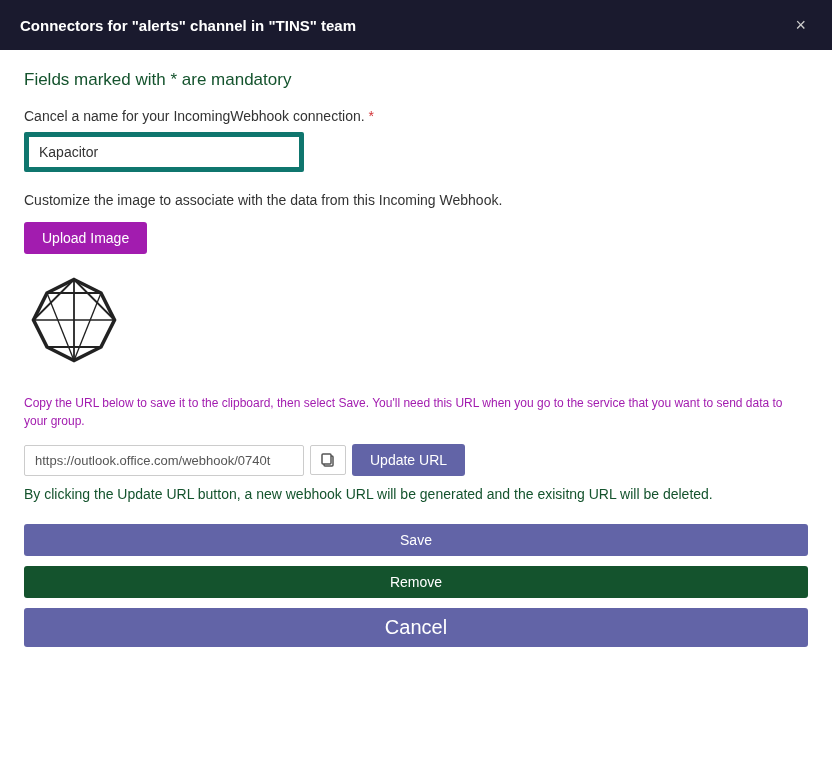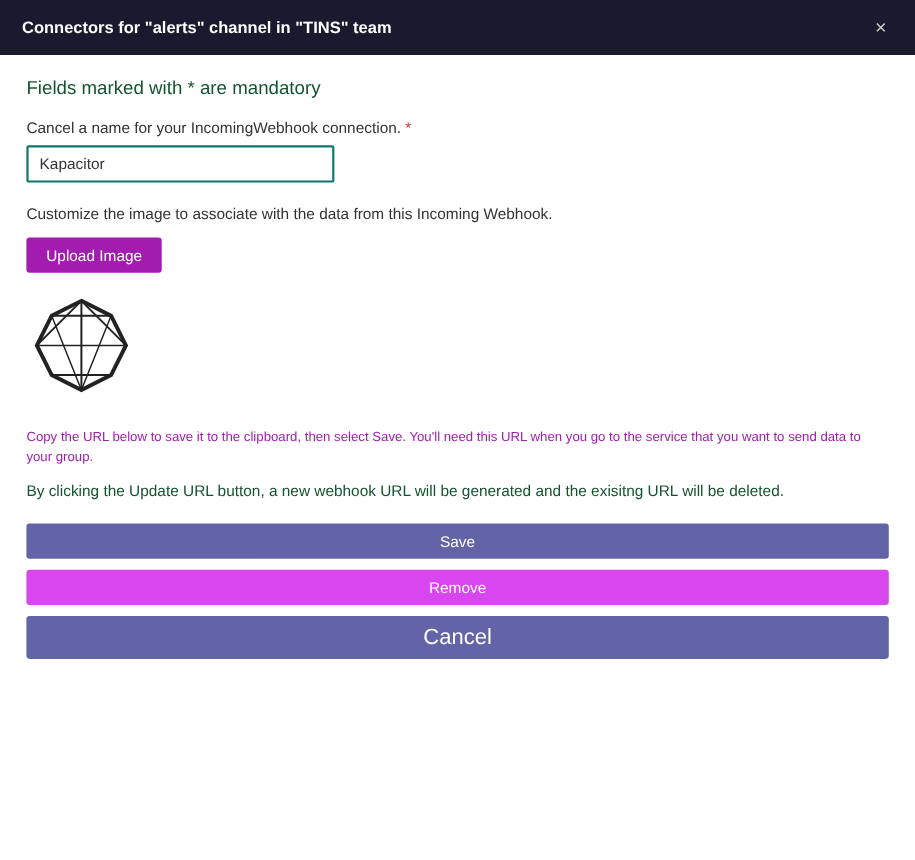--- a/index.html
+++ b/index.html
@@ -68,21 +68,21 @@
       margin-bottom: 8px;
     }
 
     .field-label .required {
       color: #d13438;
     }
 
     .text-input {
       width: 280px;
       padding: 7px 10px;
-      border: 2px solid #0f766e;
+      border: 5px solid #0f766e;
       font-size: 14px;
       color: #333;
       outline: none;
       border-radius: 2px;
       margin-bottom: 20px;
     }
 
     .customize-text {
       font-size: 14px;
       color: #333;
@@ -176,21 +176,21 @@
       background: #6264a7;
       color: #fff;
       border: none;
       padding: 8px 24px;
       font-size: 14px;
       cursor: pointer;
       border-radius: 3px;
     }
 
     .btn-remove {
-      background: #d946ef;
+      background: #14532d;
       color: #fff;
       border: none;
       padding: 8px 18px;
       font-size: 14px;
       cursor: pointer;
       border-radius: 3px;
     }
 
     .btn-cancel {
       background: #6264a7;
@@ -259,20 +259,30 @@
         <line x1="20" y1="80" x2="80" y2="80" stroke="#222" stroke-width="2"></line>
         <line x1="20" y1="20" x2="50" y2="95" stroke="#222" stroke-width="1.5"></line>
         <line x1="80" y1="20" x2="50" y2="95" stroke="#222" stroke-width="1.5"></line>
       </svg>
     </div>
 
     
     <p class="copy-instructions">Copy the URL below to save it to the clipboard, then select Save. You'll need this URL when you go to the service that you want to send data to your group.</p>
 
     
+    <div class="url-row">
+      <input class="url-input" type="text" value="https://outlook.office.com/webhook/0740t" readonly="" style="">
+      <button class="copy-icon-btn" title="Copy">
+        <svg width="16" height="16" viewBox="0 0 16 16" fill="none" xmlns="http://www.w3.org/2000/svg">
+          <rect x="4" y="4" width="9" height="10" rx="1" stroke="#555" stroke-width="1.5" fill="none"></rect>
+          <rect x="2" y="2" width="9" height="10" rx="1" stroke="#555" stroke-width="1.5" fill="white"></rect>
+        </svg>
+      </button>
+      <button class="update-url-btn">Update URL</button>
+    </div>
 
     
     <p class="warning-text">By clicking the Update URL button, a new webhook URL will be generated and the exisitng URL will be deleted.</p>
 
     
     <div class="action-buttons">
       <button class="btn-save">Save</button>
       <button class="btn-remove">Remove</button>
       <button class="btn-cancel">Cancel</button>
     </div>

